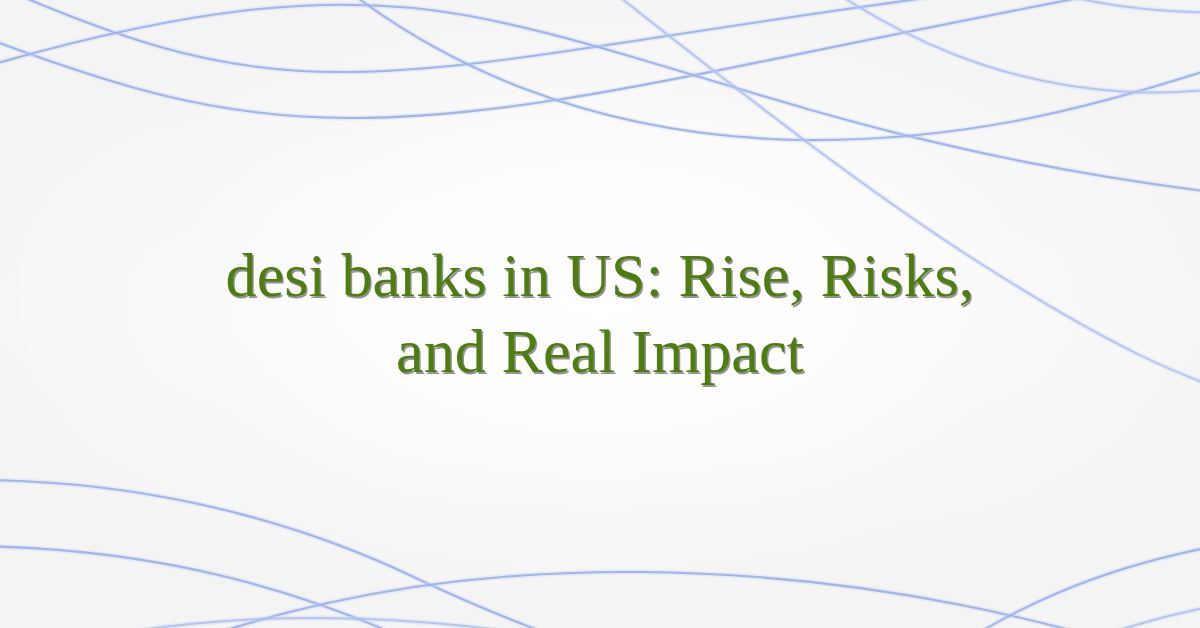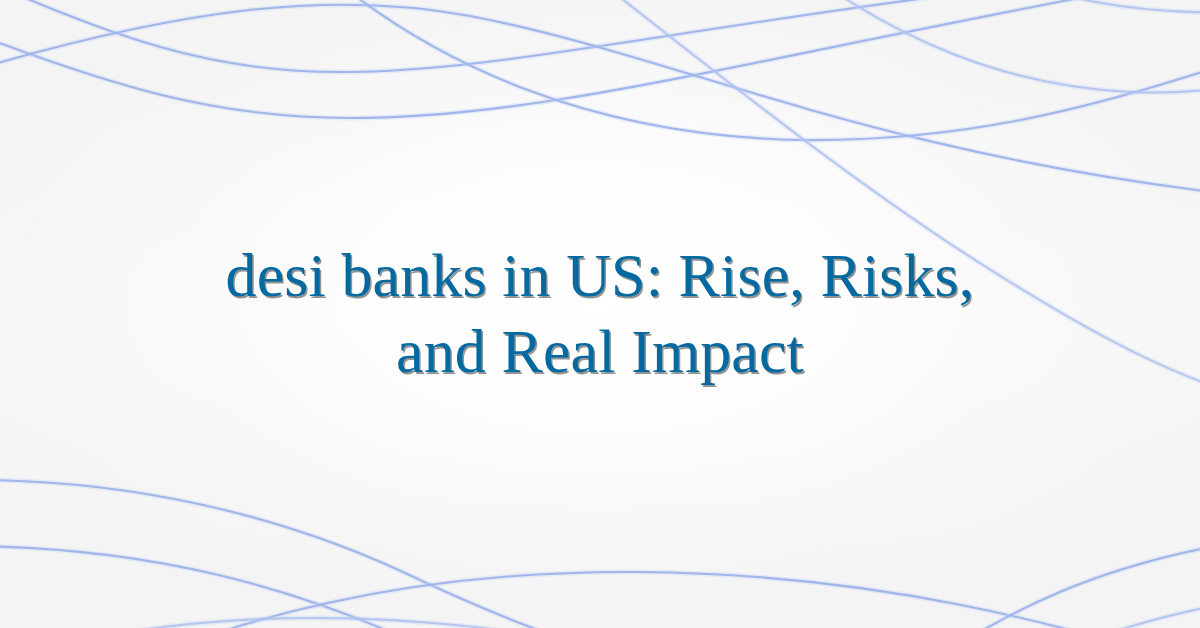--- a/index.html
+++ b/index.html
@@ -64,21 +64,21 @@
     justify-content: center;
     padding: 0 90px;
     box-sizing: border-box;
   }
 
   .title {
     margin: 4px;
     font-size: 62px;
     line-height: 1.22;
     font-weight: 400;
-    color: #0369a1;
+    color: #4d7c0f;
     text-align: center;
     letter-spacing: 0.1px;
     max-width: 770px;
     text-shadow: 1.5px 1.5px 0.5px rgba(60,60,60,0.55);
   }
 </style>
 </head>
 <body>
 
 <div class="card">

